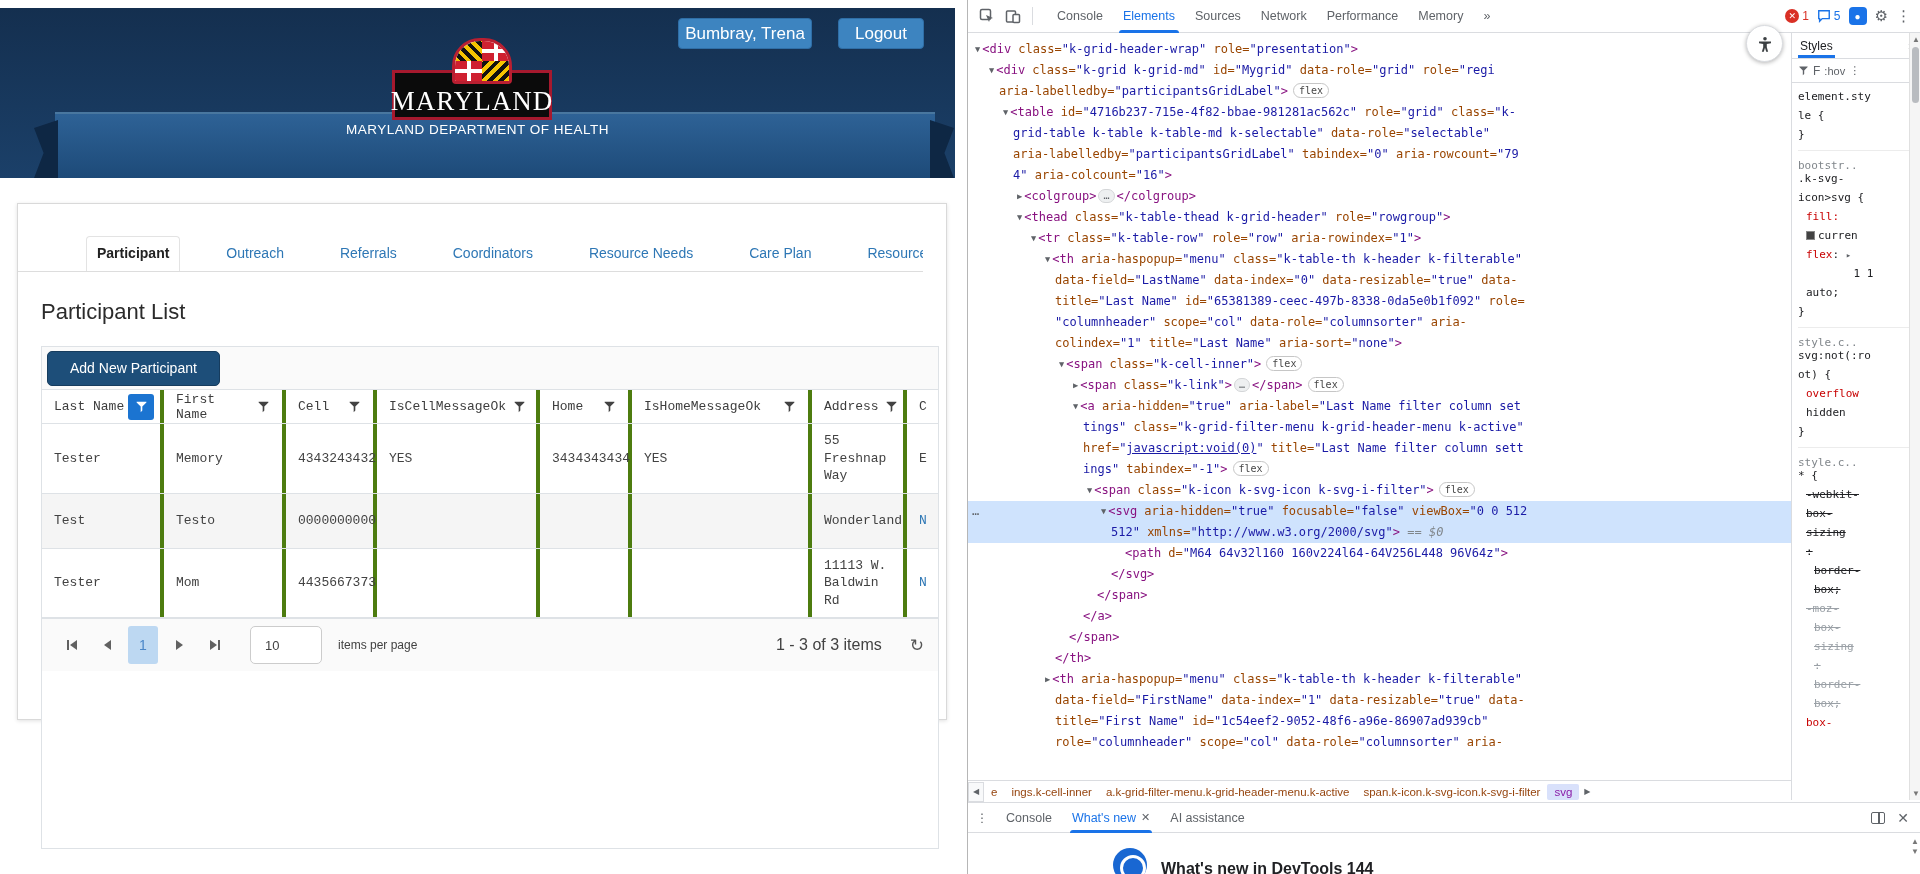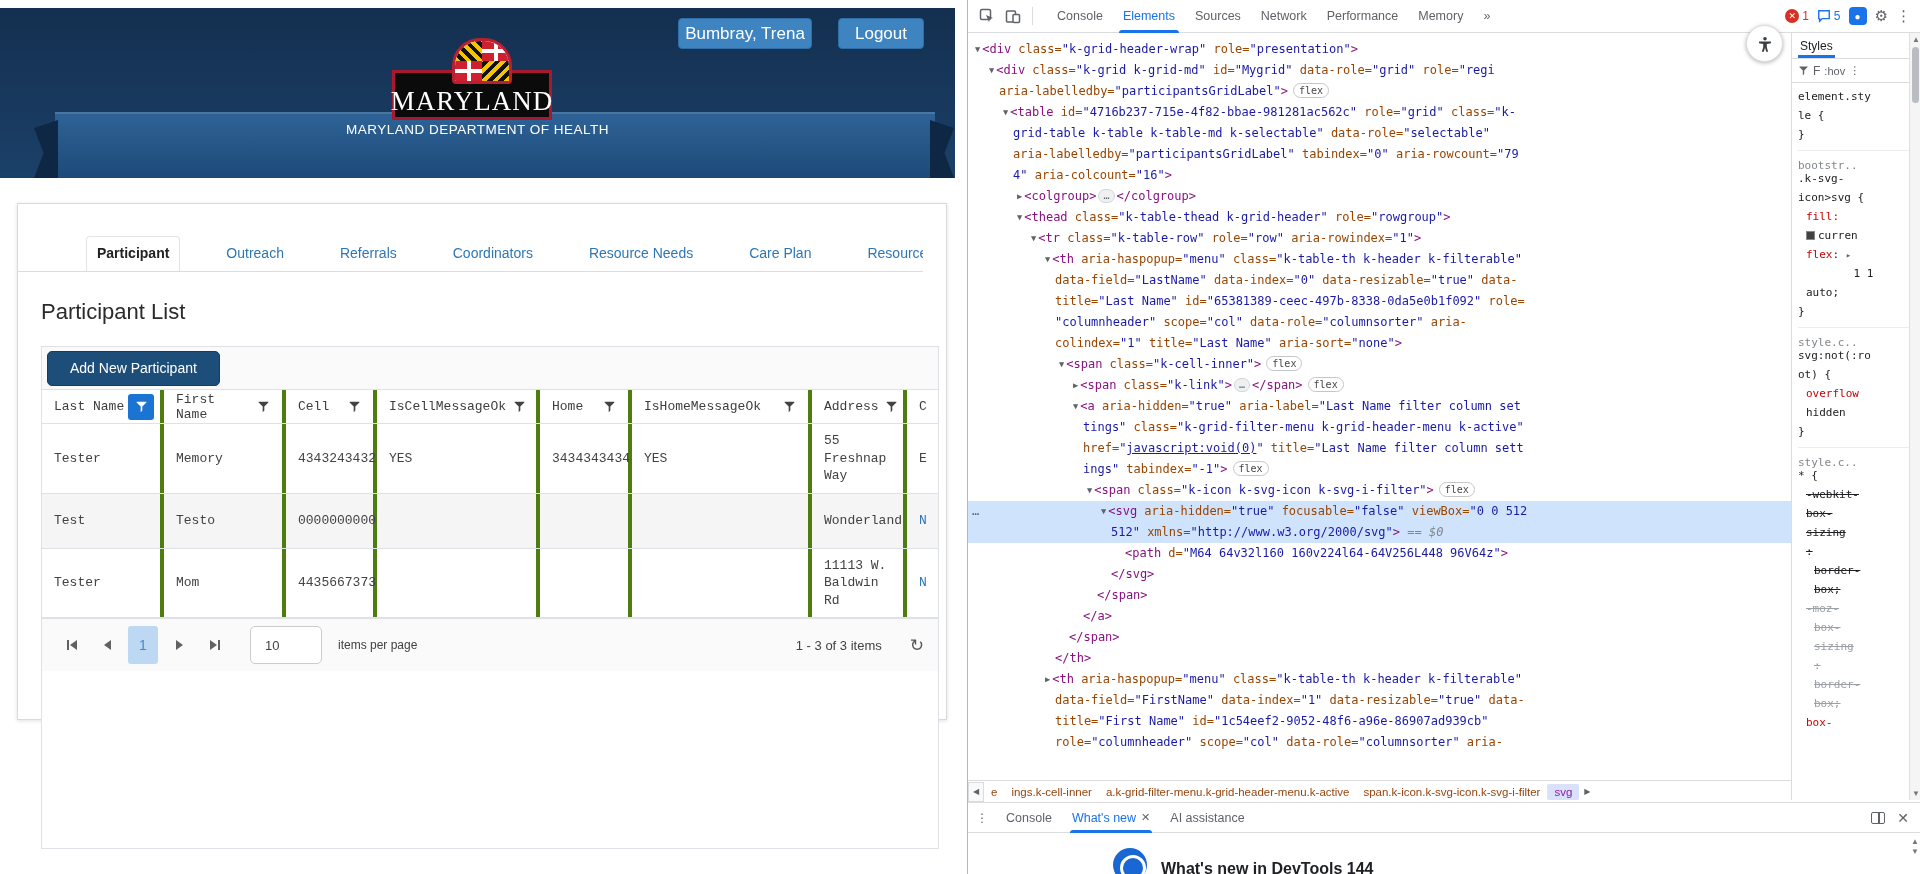--- a/index.html
+++ b/index.html
@@ -60,21 +60,21 @@
   .pager { height:53px; background:#fafafa; border-top:1px solid #dee2e6; display:flex; align-items:center; padding:0 14px; gap:6px; }
   .pg-btn { width:30px; height:34px; display:flex; align-items:center; justify-content:center; cursor:pointer; }
   .pg-num { width:30px; height:38px; background:#bdd8f2; border-radius:3px; color:#4a86c8; font-size:14px;
             display:flex; align-items:center; justify-content:center; cursor:pointer; }
   .tri { width:0; height:0; border-top:5px solid transparent; border-bottom:5px solid transparent; }
   .tri.l { border-right:7px solid #616161; } .tri.r { border-left:7px solid #616161; }
   .bar { width:2px; height:10px; background:#616161; margin:0 1px; }
   .pg-size { width:72px; height:38px; background:#fff; border:1px solid #ccc; border-radius:5px; margin-left:14px;
              font-size:13px; color:#424242; display:flex; align-items:center; padding-left:14px; }
   .pg-lbl { font-size:12px; margin-left:10px; color:#424242; }
-  .pg-range { margin-left:auto; font-size:13px; color:#424242; }
+  .pg-range { margin-left:auto; font-size:16px; color:#424242; }
   .refresh { margin-left:22px; font-size:17px; color:#555; cursor:pointer; }
 
   
   #devtools { position:absolute; left:967px; top:0; width:953px; height:874px; background:#fff; border-left:1px solid #b6b6b6; font-size:12px; color:#202124; }
   #dt-topbar { position:absolute; left:0; top:0; width:953px; height:33px; background:#fff; border-bottom:1px solid #dadce0; display:flex; align-items:center; }
   .dt-icon { width:26px; height:26px; display:flex; align-items:center; justify-content:center; cursor:pointer; color:#5f6368; }
   .dt-sep { width:1px; height:18px; background:#dadce0; margin:0 6px; }
   .dt-tabs { display:flex; align-items:stretch; height:33px; margin-left:8px; }
   .dt-tab { padding:0 10px; display:flex; align-items:center; font-size:12.5px; color:#5f6368; cursor:pointer; position:relative; }
   .dt-tab.active { color:#1a73e8; }

